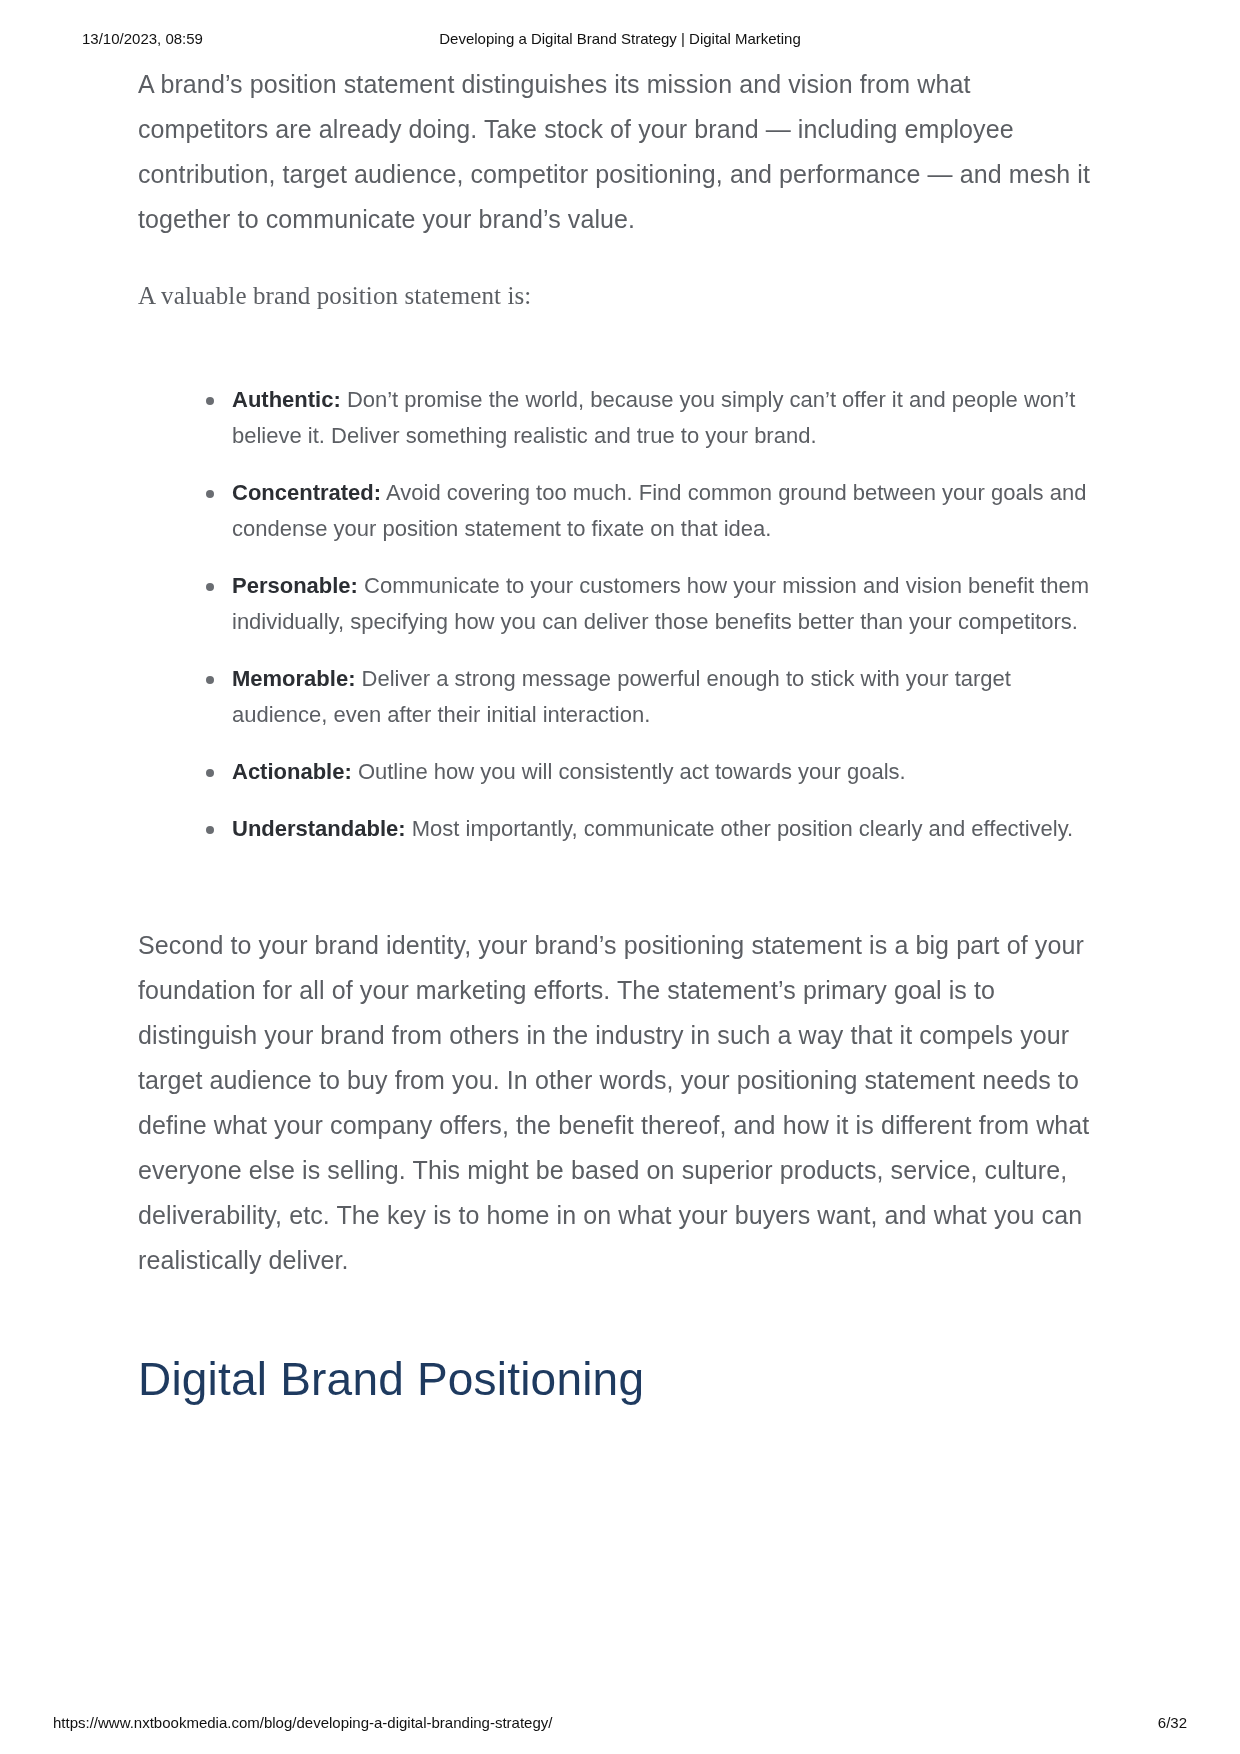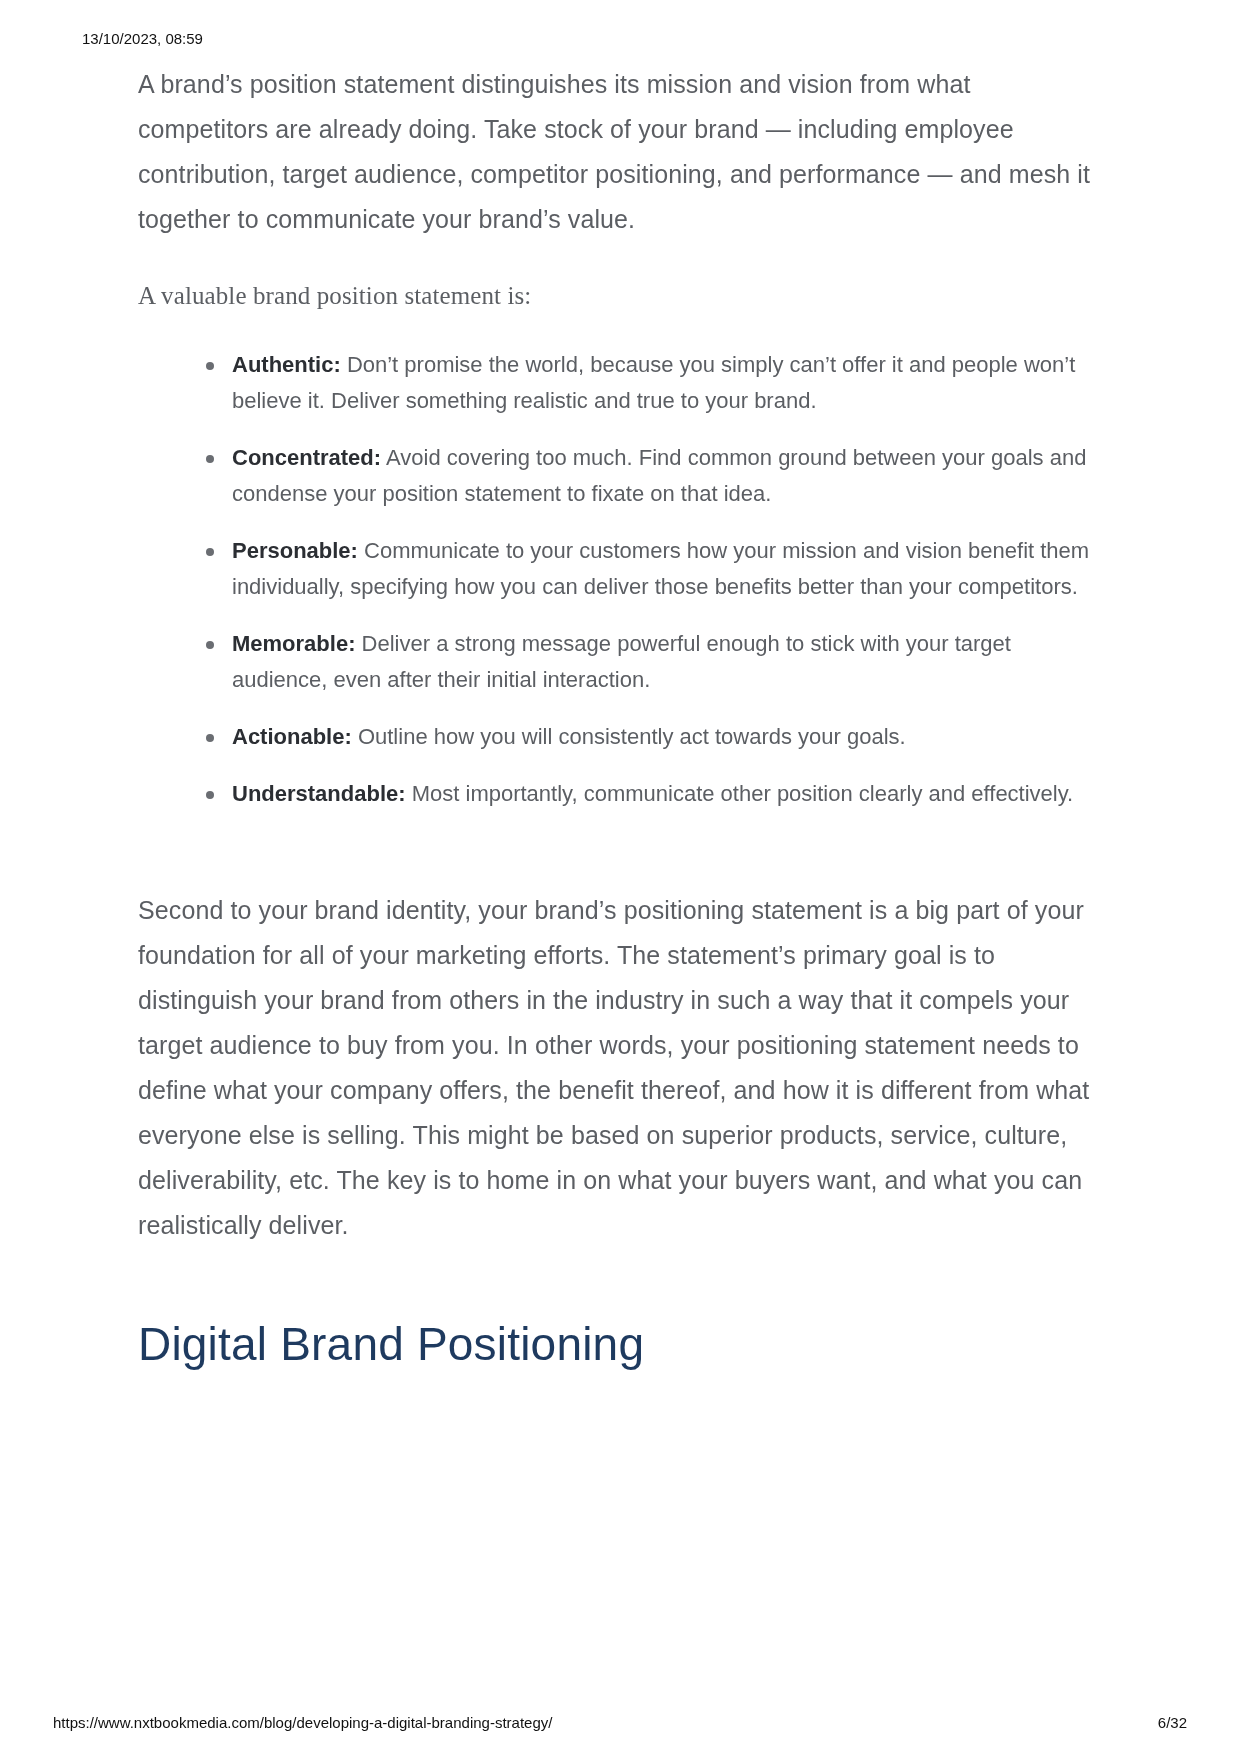--- a/index.html
+++ b/index.html
@@ -13,36 +13,37 @@
   .print-footer { top: 1714px; height: 20px; }
   .ph-left { position: absolute; left: 53px; margin-left: 29px; }
   .ph-center { position: absolute; left: 0; right: 0; text-align: center; }
   .pf-left { position: absolute; left: 53px; }
   .pf-right { position: absolute; right: 53px; }
 
   .content { position: absolute; left: 138px; top: 62px; width: 960px; color: #5b5e63; }
   .para { font-size: 25px; line-height: 45px; margin: 0; letter-spacing: 0.1px; }
   .para + .para { margin-top: 31px; font-family: Liberation Serif, serif; }
 
-  .bullets { list-style: none; margin: 29px 0 0 0; padding: 0 0 0 94px; }
+  .bullets { list-style: none; margin: 64px 0 0 0; padding: 0 0 0 94px; }
   .bullet { position: relative; font-size: 22px; line-height: 36px; margin-bottom: 21px; }
   .bullet .dot { position: absolute; left: -26px; top: 15px; width: 8px; height: 8px;
                  border-radius: 50%; background: #6a6d72; }
   .bullet .term { font-weight: bold; color: #2b2e33; }
 
   .after-list { margin-top: 76px; }
   .section-heading { font-size: 46px; line-height: 56px; color: #1e3a5f; font-weight: normal;
                      margin: 68px 0 0 0; letter-spacing: 0.2px; }
   .after-heading { margin-top: 36px; }
 </style>
 </head>
 <body>
 
 <div class="print-header">
   <span class="ph-left">13/10/2023, 08:59</span>
+  <span class="ph-center">Developing a Digital Brand Strategy | Digital Marketing</span>
 </div>
 
 <div class="content">
   <p class="para">A brand’s position statement distinguishes its mission and vision from what competitors are already doing. Take stock of your brand — including employee contribution, target audience, competitor positioning, and performance — and mesh it together to communicate your brand’s value.</p>
   <p class="para">A valuable brand position statement is:</p>
 
   <ul class="bullets">
     <li class="bullet">
       <span class="dot"></span>
       <span class="term">Authentic:</span><span> Don’t promise the world, because you simply can’t offer it and people won’t believe it. Deliver something realistic and true to your brand.</span>

